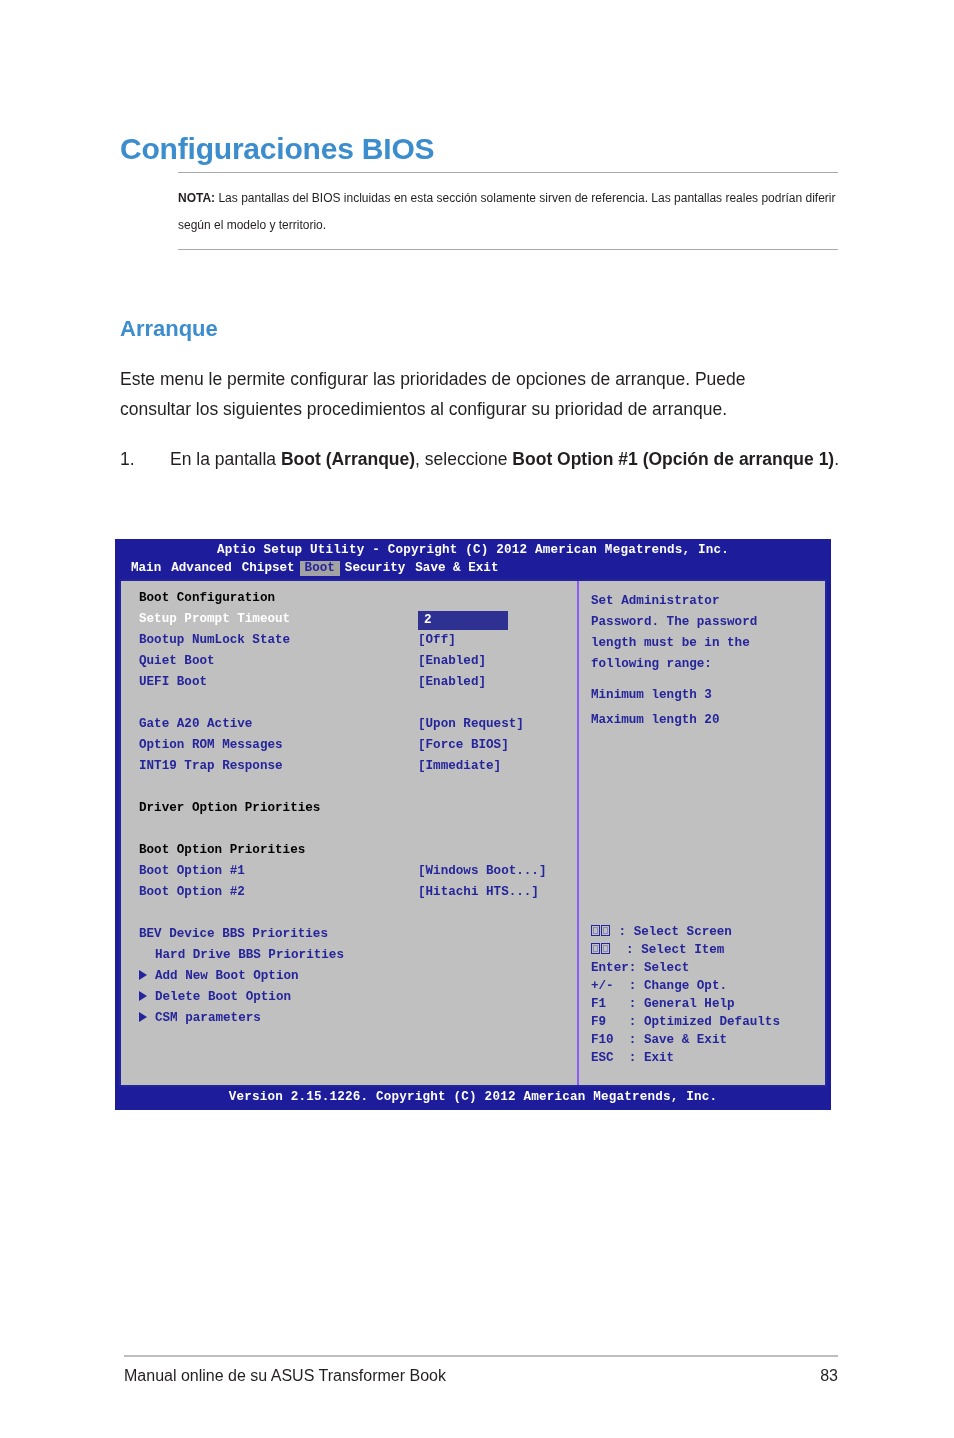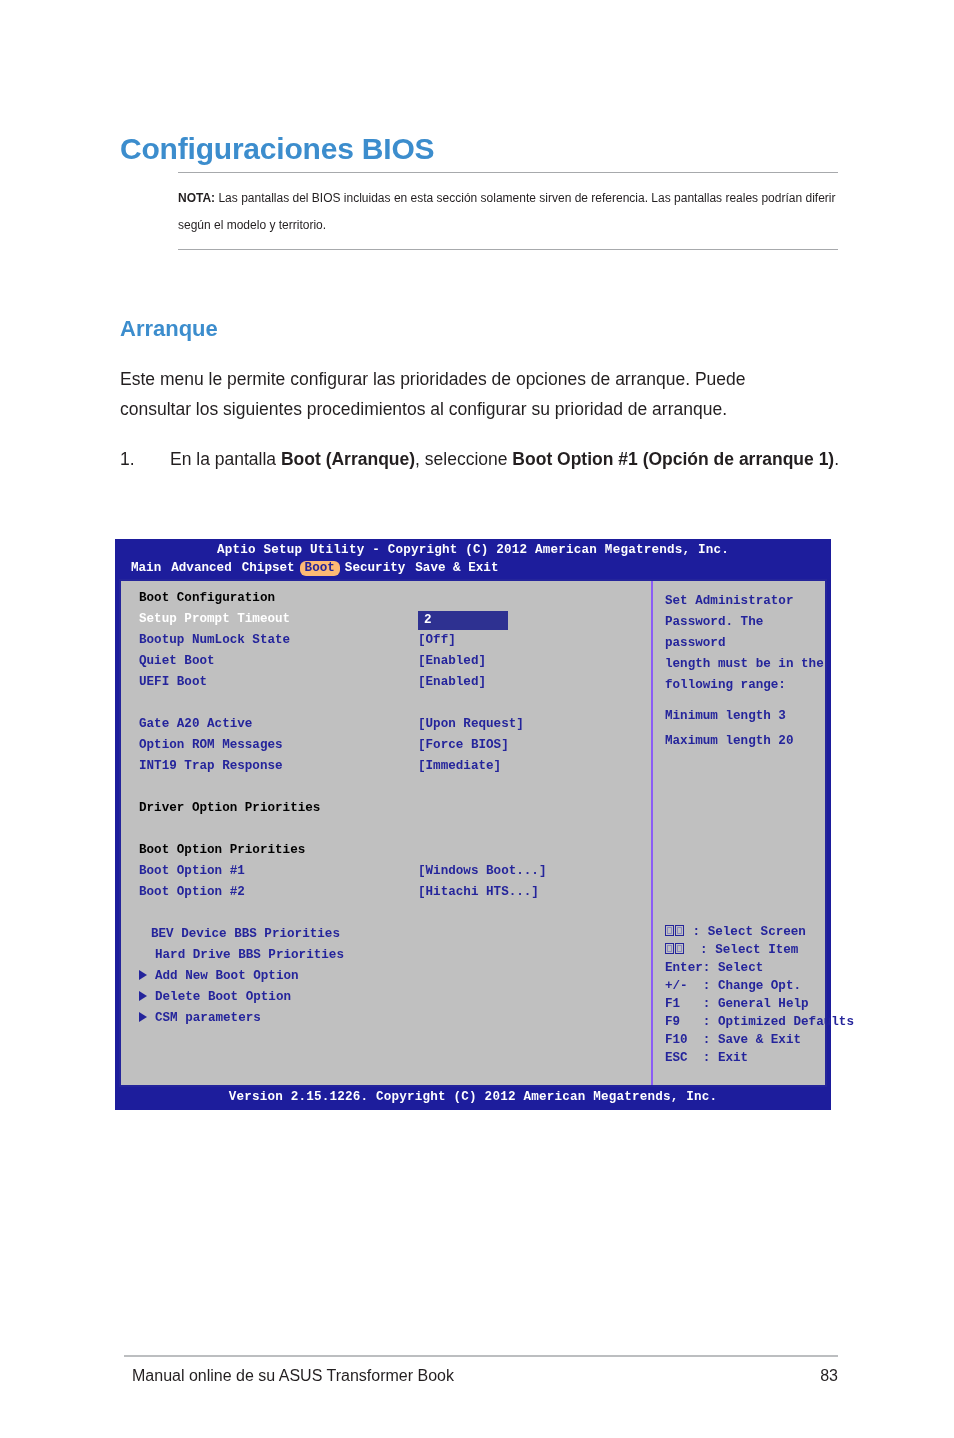--- a/index.html
+++ b/index.html
@@ -116,34 +116,33 @@
     padding: 1px 0 2px 10px;
     white-space: nowrap;
     font-weight: bold;
     color: #ffffff;
   }
   .bios-menu .mi {
     display: inline-block;
     padding: 0 5px;
   }
   .bios-menu .mi.active {
-    background: #fdba74;
+    background: #a3a3a3;
     color: #24249b;
-    border-radius: 6px;
   }
   .bios-panels {
     display: flex;
     margin: 1px 3px 0 3px;
     border: 2px solid #24249b;
     background: #c0c0c0;
     height: 508px;
     box-sizing: border-box;
   }
   .bios-left {
-    width: 530px;
+    width: 456px;
     box-sizing: border-box;
     padding: 10px 0 0 18px;
     position: relative;
   }
   .bios-right {
     flex: 1;
     box-sizing: border-box;
     border-left: 2px solid #8b5cf6;
     padding: 10px 0 0 12px;
     position: relative;
@@ -224,21 +223,21 @@
   .foot-rule {
     position: absolute;
     left: 124px;
     top: 1355px;
     width: 714px;
     height: 2px;
     background: #bcbec0;
   }
   .foot-left {
     position: absolute;
-    left: 132px;
+    left: 124px;
     top: 1367px;
     font-size: 16px;
     color: #231f20;
     text-align: right;
   }
   .foot-right {
     position: absolute;
     left: 806px;
     top: 1367px;
     width: 32px;
@@ -320,21 +319,21 @@
           </div>
           <div class="row ">
             <span class="lbl">Boot Option #1</span>
             <span class="val">[Windows Boot...]</span>
           </div>
           <div class="row ">
             <span class="lbl">Boot Option #2</span>
             <span class="val">[Hitachi HTS...]</span>
           </div>
           <div class="row blank"></div>
-          <div class="row sub" style="margin-left: 12px;">
+          <div class="row sub" style="margin-left: 0;">
             <span class="lbl" style="width: auto;">BEV Device BBS Priorities</span>
           </div>
           <div class="row sub" style="margin-left: 16px;">
             <span class="lbl" style="width: auto;">Hard Drive BBS Priorities</span>
           </div>
           <div class="row sub" style="margin-left: 16px;">
             <span class="tri-glyph"></span>
             <span class="lbl" style="width: auto;">Add New Boot Option</span>
           </div>
           <div class="row sub" style="margin-left: 16px;">

